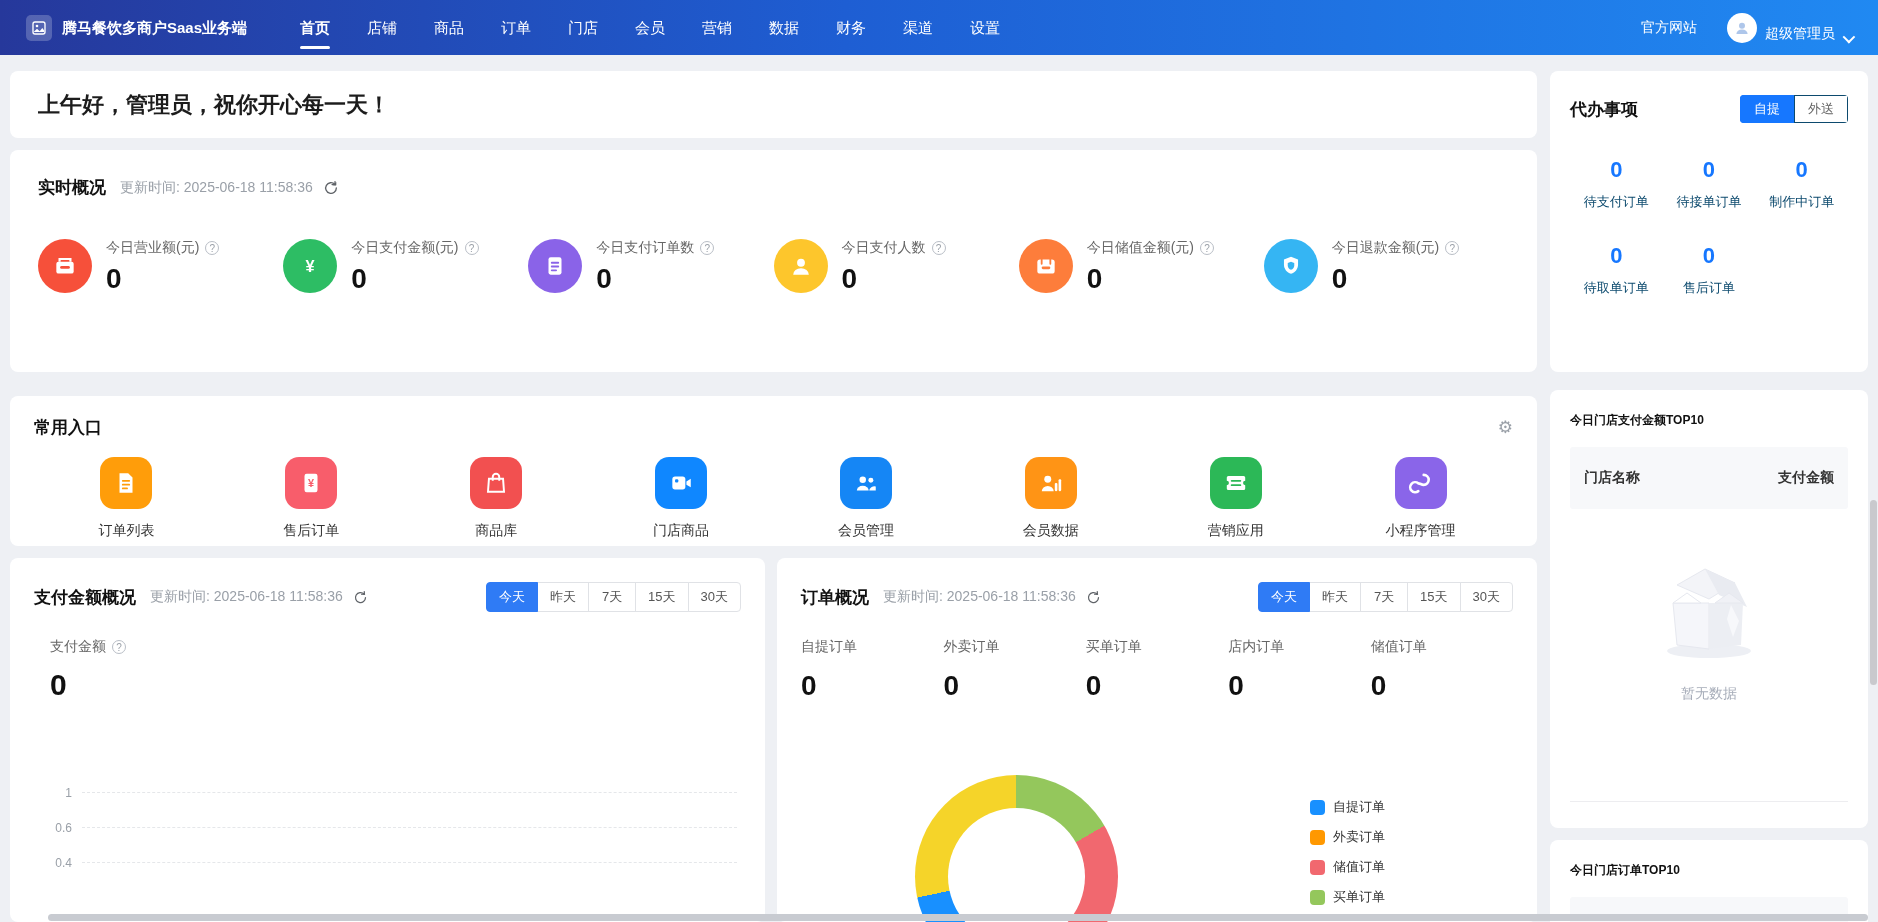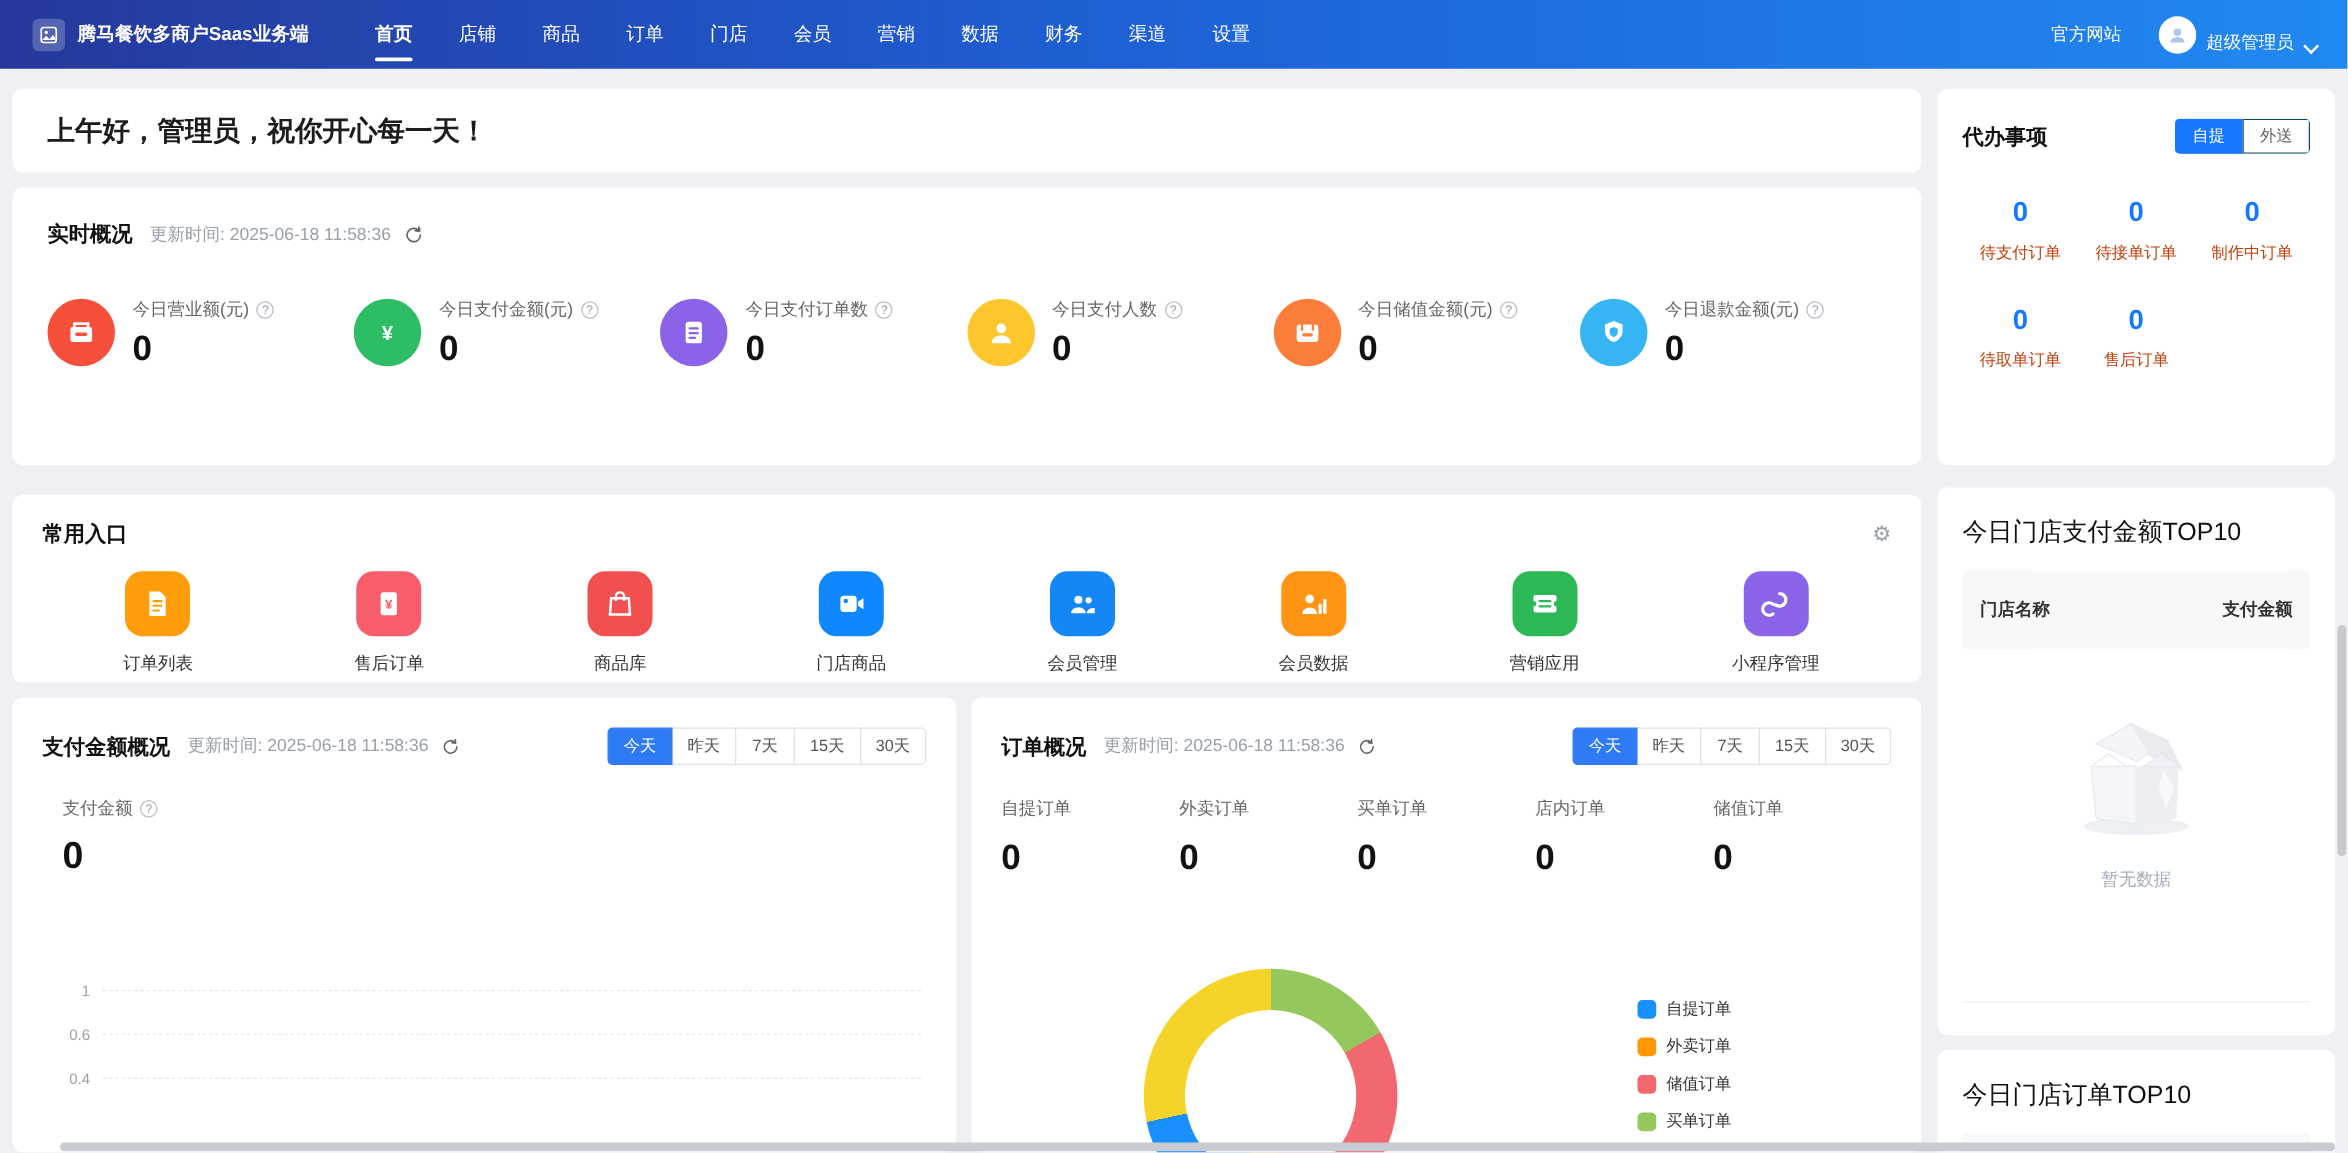--- a/index.html
+++ b/index.html
@@ -47,21 +47,21 @@
   .stat-label { font-size:14px; color:#666; display:flex; align-items:center; white-space:nowrap; }
   .stat-value { font-size:28px; font-weight:700; color:#111; margin-top:6px; }
 
   
   .todo-card { left:1550px; top:71px; width:318px; height:301px; padding:24px 20px; }
   .toggle { margin-left:auto; display:flex; font-size:13px; border-radius:4px; overflow:hidden; }
   .toggle > div { padding:4px 13px; border:1px solid #0c4a6e; color:#666; background:#fff; cursor:pointer; }
   .toggle > div.on { background:#1677ff; border-color:#1677ff; color:#fff; }
   .todo-grid { display:grid; grid-template-columns:1fr 1fr 1fr; row-gap:32px; margin-top:34px; text-align:center; }
   .todo-num { font-size:22px; font-weight:700; color:#1677ff; cursor:pointer; }
-  .todo-label { font-size:13px; color:#c2410c; margin-top:10px; white-space:nowrap; }
+  .todo-label { font-size:13px; color:#0c4a6e; margin-top:10px; white-space:nowrap; }
 
   
   .quick-card { left:10px; top:396px; width:1527px; height:150px; padding:20px 24px; }
   .gear { margin-left:auto; color:#9aa0a8; font-size:17px; cursor:pointer; }
   .entries { display:flex; margin-top:18px; }
   .entry { flex:1; display:flex; flex-direction:column; align-items:center; cursor:pointer; }
   .entry-icon { width:52px; height:52px; border-radius:14px; display:flex; align-items:center; justify-content:center; }
   .entry-label { font-size:14px; color:#333; margin-top:13px; }
 
   
@@ -89,21 +89,21 @@
 
   .donut { position:absolute; left:138px; top:217px; width:203px; height:203px; border-radius:50%; }
   .donut-hole { position:absolute; inset:33px; border-radius:50%; background:#fff; }
   .legend { position:absolute; left:533px; top:240px; }
   .legend-item { display:flex; align-items:center; margin-bottom:12px; cursor:pointer; }
   .legend-swatch { width:15px; height:15px; border-radius:4px; margin-right:8px; }
   .legend-label { font-size:13px; color:#333; }
 
   
   .top-pay-card { left:1550px; top:390px; width:318px; height:438px; padding:22px 20px; }
-  .top-title { font-size:20px; font-weight:400; color:#111; }
+  .top-title { font-size:12px; font-weight:700; color:#111; }
   .tbl-head { margin-top:18px; background:#f7f8fa; height:62px; display:flex; align-items:center;
               justify-content:space-between; padding:0 14px; font-size:14px; font-weight:700; color:#333; border-radius:3px; }
   .empty-wrap { display:flex; flex-direction:column; align-items:center; margin-top:36px; }
   .empty-text { font-size:14px; color:#a7adb9; margin-top:22px; }
   .hr { position:absolute; left:20px; right:20px; bottom:26px; border-top:1px solid #ededf0; }
   .top-order-card { left:1550px; top:840px; width:318px; height:120px; padding:22px 20px; }
 
   
   .h-scroll { position:absolute; left:48px; bottom:1px; width:1820px; height:7px; background:#c8cbd1; border-radius:4px; }
   .v-scroll { position:absolute; right:1px; top:500px; width:7px; height:185px; background:#c9c9cd; border-radius:4px; }

